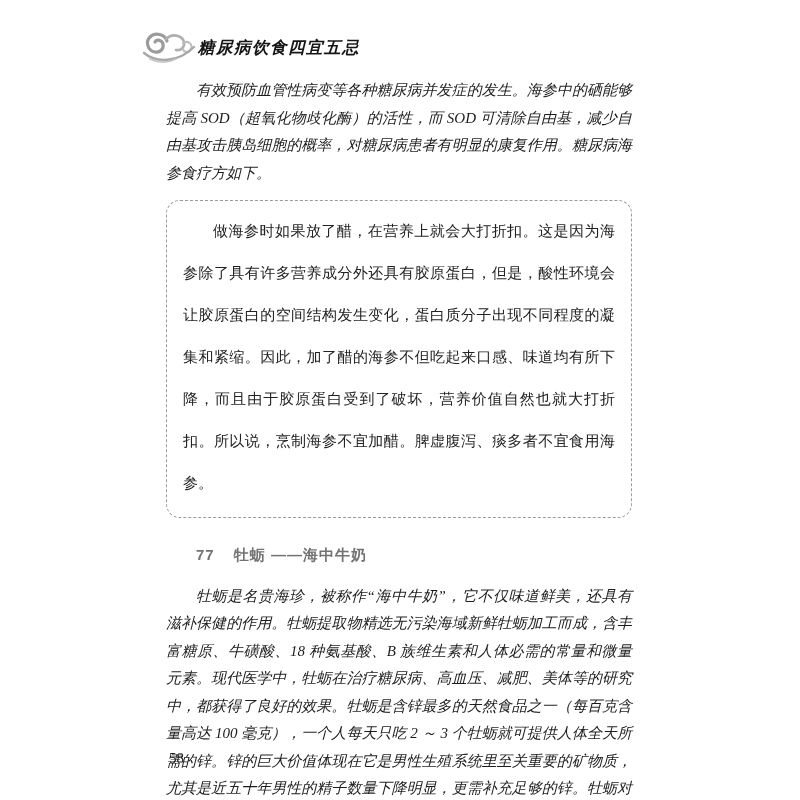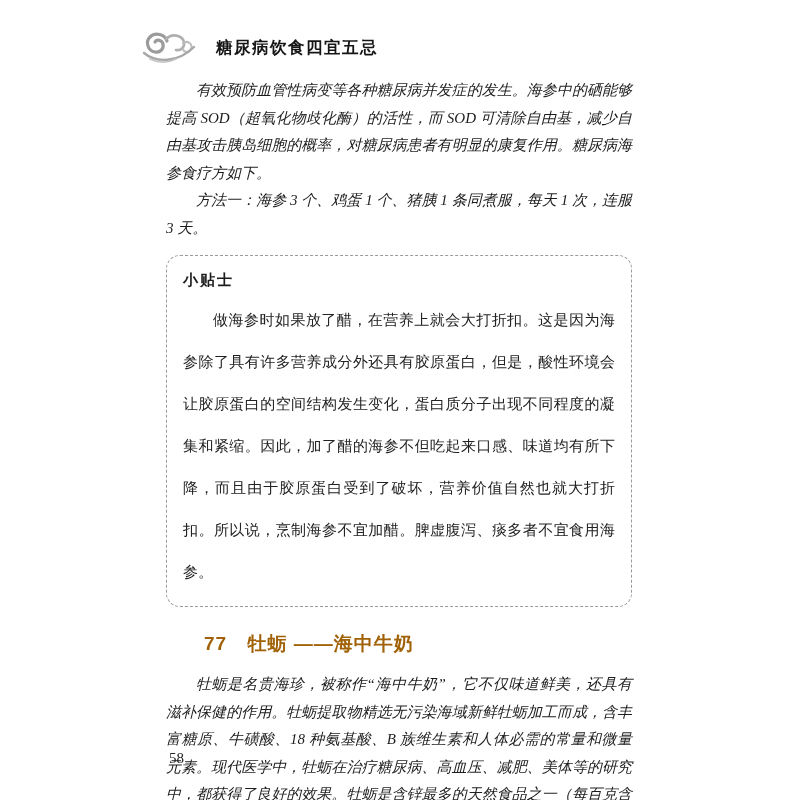--- a/index.html
+++ b/index.html
@@ -13,21 +13,21 @@
   .page {
     position: relative;
     width: 800px; height: 800px;
     background: #ffffff;
   }
   .header {
     position: absolute;
     top: 26px; left: 136px;
     display: flex;
     align-items: center;
-    gap: 18px;
+    font-style: italic;
   }
   .cloud-wrap { width: 62px; height: 44px; display: inline-block; }
   .book-title {
     font-family: "Liberation Sans", "DejaVu Sans", sans-serif;
     font-weight: bold;
     font-size: 16.5px;
     letter-spacing: 1.5px;
     color: #161616;
   }
   .content {
@@ -58,24 +58,24 @@
     font-size: 15px;
     line-height: 42px;
     text-indent: 2em;
     text-align: justify;
     color: #222222;
   }
   .section-heading {
     margin: 0 0 14px 0;
     padding-left: 2em;
     font-family: "Liberation Sans", "DejaVu Sans", sans-serif;
-    font-size: 19px;
+    font-size: 15px;
     font-weight: bold;
     letter-spacing: 1px;
-    color: #a16207;
+    color: #737373;
   }
   .section-heading .sec-num { margin-right: 14px; }
   .page-number {
     position: absolute;
     left: 169px; bottom: 33px;
     font-size: 15px;
     color: #222222;
   }
 </style>
 </head>
@@ -91,24 +91,22 @@
         <path d="M47 17 c5 -3 10 1 8 6 c-2 4 -7 4 -8 0" fill="none" stroke="#bcbcbc" stroke-width="2" stroke-linecap="round"></path>
         <path d="M8 27 c12 10 34 10 50 -6" fill="none" stroke="#a8a8a8" stroke-width="2.4" stroke-linecap="round"></path>
         <path d="M14 33 c8 4 18 4 26 0" fill="none" stroke="#c4c4c4" stroke-width="1.8" stroke-linecap="round"></path>
       </svg>
     </span>
     <span class="book-title">糖尿病饮食四宜五忌</span>
   </div>
 
   <div class="content">
     <p class="para indent">有效预防血管性病变等各种糖尿病并发症的发生。海参中的硒能够提高 SOD（超氧化物歧化酶）的活性，而 SOD 可清除自由基，减少自由基攻击胰岛细胞的概率，对糖尿病患者有明显的康复作用。糖尿病海参食疗方如下。</p>
-    <p class="para indent">方法一：海参 3 个、鸡蛋 1 个、猪胰 1 条同煮服，每天 1 次，连服 3 天。</p>
 
     <div class="tipbox">
-      <div class="tip-label">小贴士</div>
       <p class="tip-text">做海参时如果放了醋，在营养上就会大打折扣。这是因为海参除了具有许多营养成分外还具有胶原蛋白，但是，酸性环境会让胶原蛋白的空间结构发生变化，蛋白质分子出现不同程度的凝集和紧缩。因此，加了醋的海参不但吃起来口感、味道均有所下降，而且由于胶原蛋白受到了破坏，营养价值自然也就大打折扣。所以说，烹制海参不宜加醋。脾虚腹泻、痰多者不宜食用海参。</p>
     </div>
 
     <h2 class="section-heading">
       <span class="sec-num">77</span>
       <span>牡蛎 ——海中牛奶</span>
     </h2>
 
     <p class="para indent">牡蛎是名贵海珍，被称作“海中牛奶”，它不仅味道鲜美，还具有滋补保健的作用。牡蛎提取物精选无污染海域新鲜牡蛎加工而成，含丰富糖原、牛磺酸、18 种氨基酸、B 族维生素和人体必需的常量和微量元素。现代医学中，牡蛎在治疗糖尿病、高血压、减肥、美体等的研究中，都获得了良好的效果。牡蛎是含锌最多的天然食品之一（每百克含量高达 100 毫克），一个人每天只吃 2 ～ 3 个牡蛎就可提供人体全天所需的锌。锌的巨大价值体现在它是男性生殖系统里至关重要的矿物质，尤其是近五十年男性的精子数量下降明显，更需补充足够的锌。牡蛎对糖尿病患</p>
   </div>

